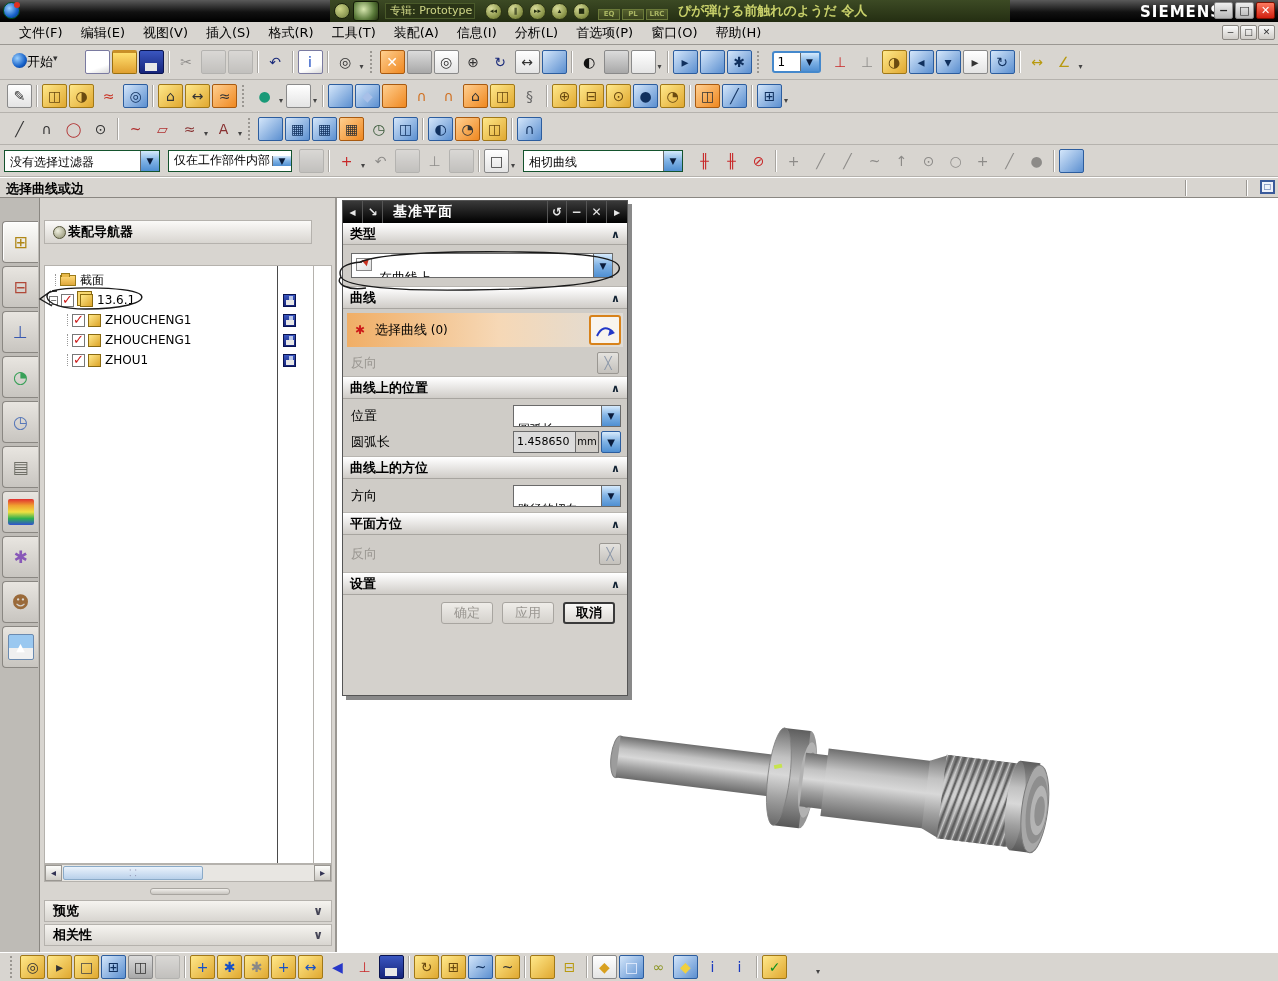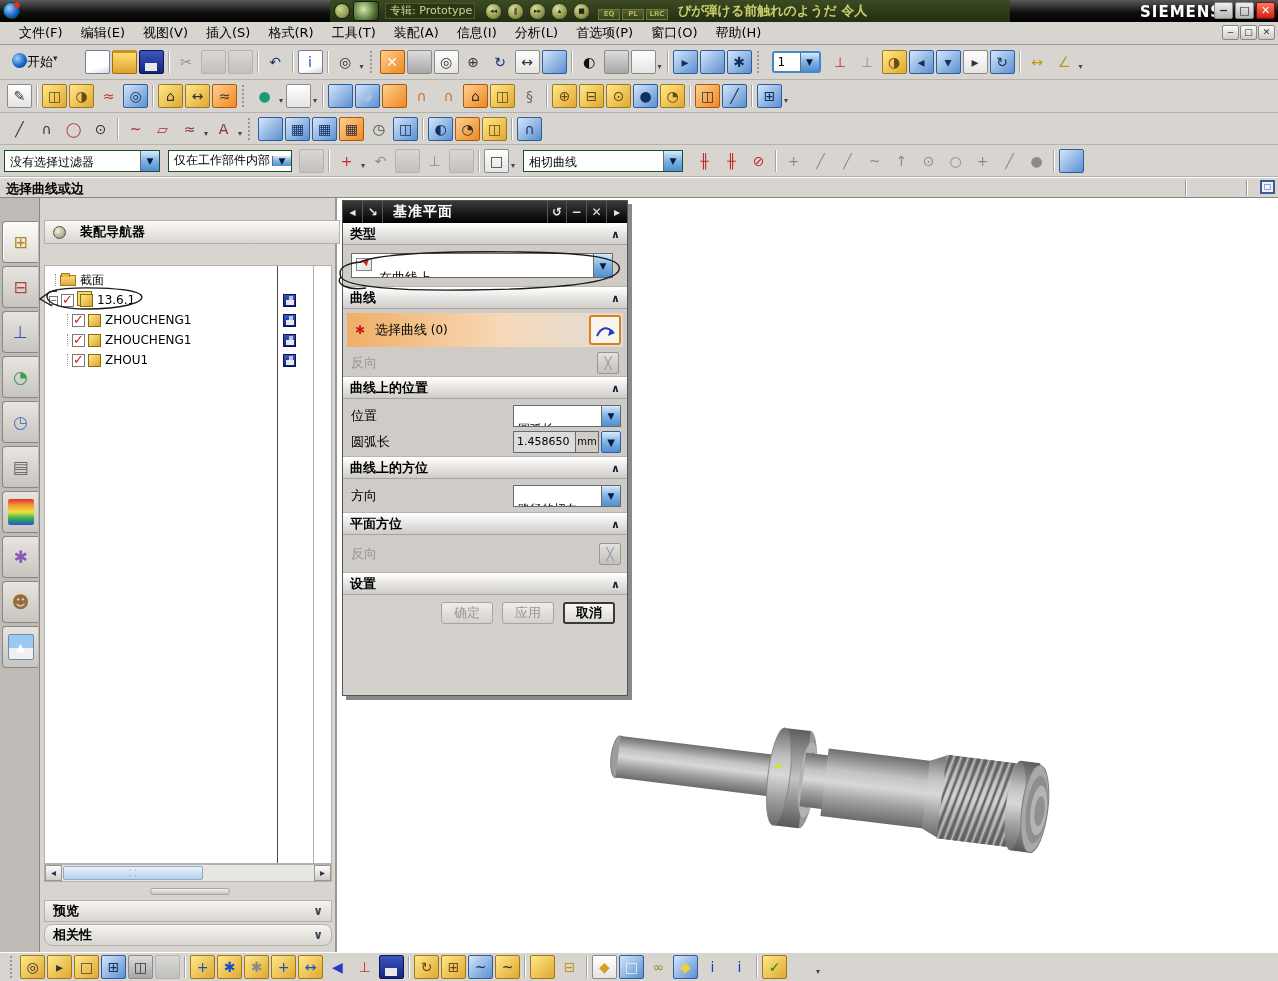--- a/index.html
+++ b/index.html
@@ -97,22 +97,22 @@
   [data-name="operation-navigator-icon"]{ color:#38a058; }
   [data-name="history-icon"]{ color:#5878b8; }
   [data-name="system-materials-icon"]{ color:#707068; }
   [data-name="visual-effects-icon"]{ background:linear-gradient(#e03030,#f0a030,#f0e040,#30b050,#3050d0); border-radius:2px; }
   [data-name="scene-settings-icon"]{ color:#8858b8; }
   [data-name="roles-icon"]{ color:#9a6a3a; }
   [data-name="materials-gallery-icon"]{ background:linear-gradient(#9ac8f0 55%,#f0f0f0 55%); border:1px solid #6a8ab0; color:#fff; font-size:11px; border-radius:2px; }
 
   
   #navpanel { position:absolute; left:40px; top:0; width:297px; height:754px; background:#d8d5d0; border-right:2px solid #9a9792; }
-  #nav-title { position:absolute; left:4px; top:22px; width:296px; height:24px; background:linear-gradient(#fbfaf8,#d8d5d0);
-    border:1px solid #b5b2ad; display:flex; align-items:center; gap:14px; padding-left:8px; font-weight:bold; font-size:13px; }
+  #nav-title { position:absolute; left:4px; top:22px; width:268px; height:24px; background:linear-gradient(#fbfaf8,#d8d5d0);
+    border:1px solid #b5b2ad; display:flex; align-items:center; gap:2px; padding-left:8px; font-weight:bold; font-size:13px; }
   #nav-pin { width:13px; height:13px; border-radius:50%; background:radial-gradient(circle at 35% 35%,#f0f0e0,#8a8a6a); border:1px solid #55553a; }
   #nav-colhead { position:absolute; left:4px; top:48px; width:288px; height:19px; background:linear-gradient(#f4f2ee,#d4d1cc);
     border:1px solid #b5b2ad; font-size:12px; }
   #nav-colhead span { position:absolute; top:2px; }
   #nav-tree { position:absolute; left:4px; top:67px; width:288px; height:599px; background:#fff; border:1px solid #b5b2ad; overflow:hidden; }
   .colline { position:absolute; top:0; width:1px; height:100%; background:#4a4a4a; }
   .trow { position:absolute; left:0; width:100%; height:20px; display:flex; align-items:center; font-size:12px; white-space:nowrap; }
   .cb { width:13px; height:13px; border:1px solid #777; background:#fff; margin-right:3px; position:relative; flex:0 0 auto; }
   .cb.on::after { content:"✓"; position:absolute; left:0px; top:-3px; color:#cc1818; font-weight:bold; font-size:13px; }
   .folder { width:16px; height:11px; background:linear-gradient(#ffd978,#e0a83c); border:1px solid #9a7a1a; margin-right:4px; position:relative; flex:0 0 auto;}
@@ -522,21 +522,21 @@
     <div id="nav-hscroll" data-name="navigator-horizontal-scrollbar">
       <span class="sbtn" style="left:0;" data-name="scroll-left-icon">◂</span>
       <span id="nav-thumb" data-name="scrollbar-thumb"></span>
       <span class="sbtn" style="right:0;" data-name="scroll-right-icon">▸</span>
     </div>
     <div id="nav-split" data-name="panel-splitter-handle"></div>
     <div class="nav-bbar" style="top:702px;" data-name="preview-section-bar">
       <span>预览</span>
       <span class="vchev" data-name="chevron-down-icon">∨</span>
     </div>
-    <div class="nav-bbar" style="top:726px;border-radius:8px;" data-name="dependencies-section-bar">
+    <div class="nav-bbar" style="top:726px;" data-name="dependencies-section-bar">
       <span>相关性</span>
       <span class="vchev" data-name="chevron-down-icon">∨</span>
     </div>
   </div>
 </div>
 
 <div id="dialog" data-name="datum-plane-dialog">
   <div id="dlg-title" data-name="dialog-title-bar">
     <span class="dtb" data-name="dialog-back-icon">◂</span>
     <span class="dtb" data-name="dialog-drag-icon">↘</span>

